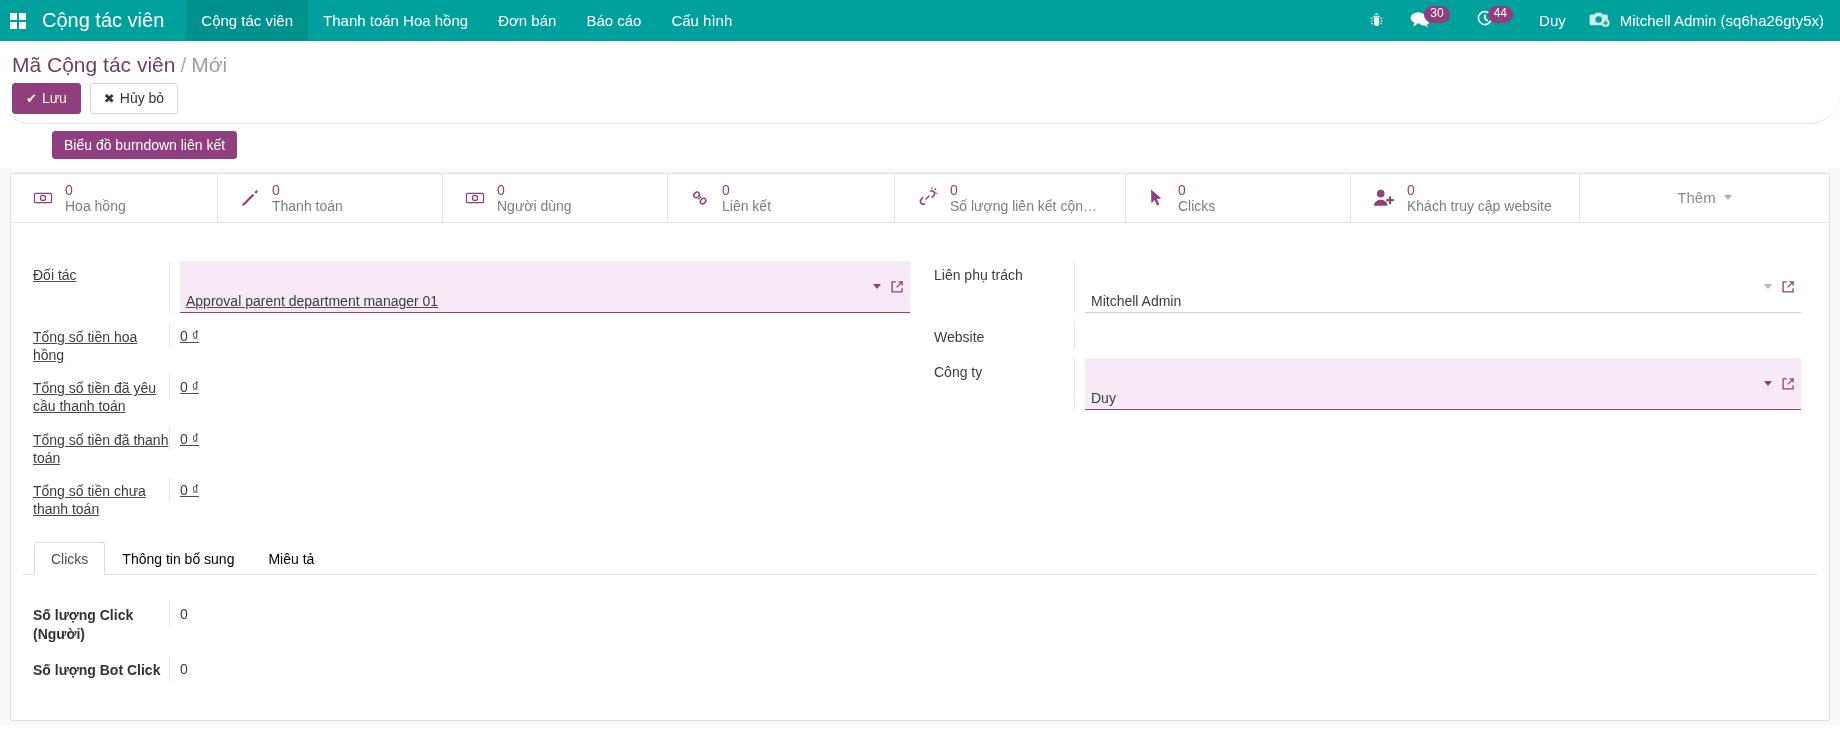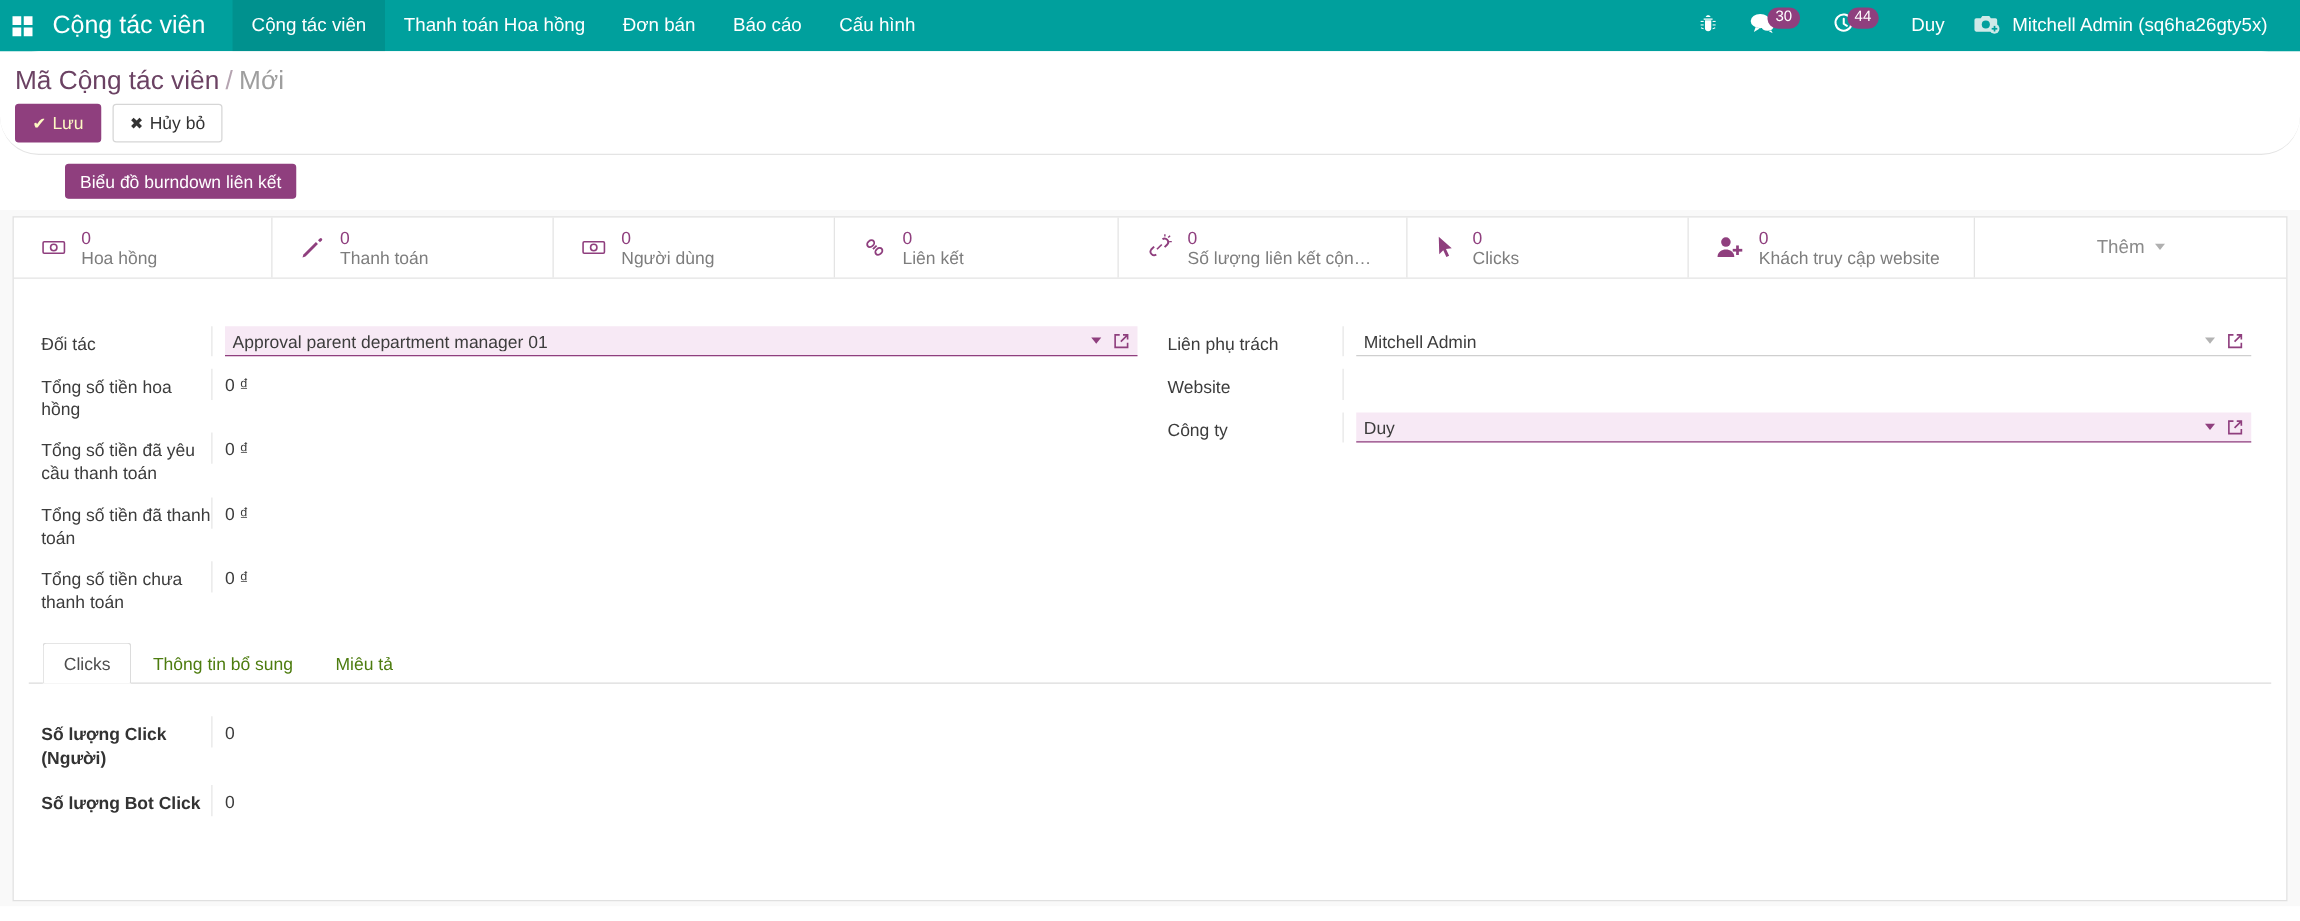--- a/index.html
+++ b/index.html
@@ -44,21 +44,21 @@
     display: flex; align-items: center;
     padding: 0 15px;
     font-size: 15px;
     color: #ffffff;
     cursor: pointer;
   }
   .nav-item.active { background: rgba(0,0,0,0.09); }
   .nav-right {
     margin-left: auto;
     display: flex; align-items: center;
-    padding-right: 16px;
+    padding-right: 6px;
     gap: 0px;
   }
   .nav-sys {
     display: flex; align-items: center;
     padding: 0 13px;
     position: relative;
     cursor: pointer;
   }
   .badge {
     background: #8f3f7e;
@@ -180,21 +180,21 @@
     display: inline-block; width: 0; height: 0;
     border-left: 4px solid transparent;
     border-right: 4px solid transparent;
     border-top: 5px solid #b0b0b0;
     margin-left: 8px;
   }
 
   
   .form-wrap { padding: 38px 0 0 0; display: flex; }
   .col { width: 50%; padding: 0 0 0 0; }
-  .col-left { padding-left: 22px; padding-right: 10px; }
+  .col-left { padding-left: 22px; padding-right: 10px; text-decoration: underline; }
   .col-right { padding-left: 14px; padding-right: 28px; }
 
   .frow { display: flex; align-items: flex-start; margin-bottom: 10px; }
   .flabel {
     font-size: 14px; color: #3c3c3c;
     width: 136px; flex: none;
     padding-top: 5px;
     line-height: 1.3;
   }
   .col-right .flabel { width: 140px; }
@@ -204,21 +204,21 @@
 
   .finput {
     display: flex; align-items: center;
     border-bottom: 1px solid #cfcfcf;
     padding: 4px 6px 3px 6px;
     font-size: 14px; color: #3c3c3c;
     background: transparent;
   }
   .finput.required { background: #f7e9f5; border-bottom: 1px solid #8f3f7e; }
   .finput.filled  { background: #f7e9f5; border-bottom: 1px solid #8f3f7e; }
-  .finput .txt { flex: 1; min-width: 0; overflow: hidden; white-space: nowrap; }
+  .finput .txt { flex: 1; min-width: 0; overflow: hidden; white-space: nowrap; margin-top: 28px; }
   .dcaret {
     width: 0; height: 0;
     border-left: 4px solid transparent;
     border-right: 4px solid transparent;
     border-top: 5px solid #8f3f7e;
     margin-left: 6px; flex: none;
   }
   .dcaret.grey { border-top-color: #b3b3b3; }
   .ext-link {
     color: #8f3f7e;
@@ -234,21 +234,21 @@
   
   .notebook { margin-top: 14px; padding: 0 12px 0 12px; }
   .tabs {
     display: flex;
     border-bottom: 1px solid #dcdcdc;
     padding-left: 11px;
     gap: 0;
   }
   .tab {
     font-size: 14px;
-    color: #4d7c0f;
+    color: #000000;
     padding: 8px 16px 7px 16px;
     cursor: pointer;
     border: 1px solid transparent;
     margin-bottom: -1px;
     border-radius: 3px 3px 0 0;
   }
   .tab.active {
     color: #4c4c4c;
     background: #ffffff;
     border-color: #dcdcdc;

